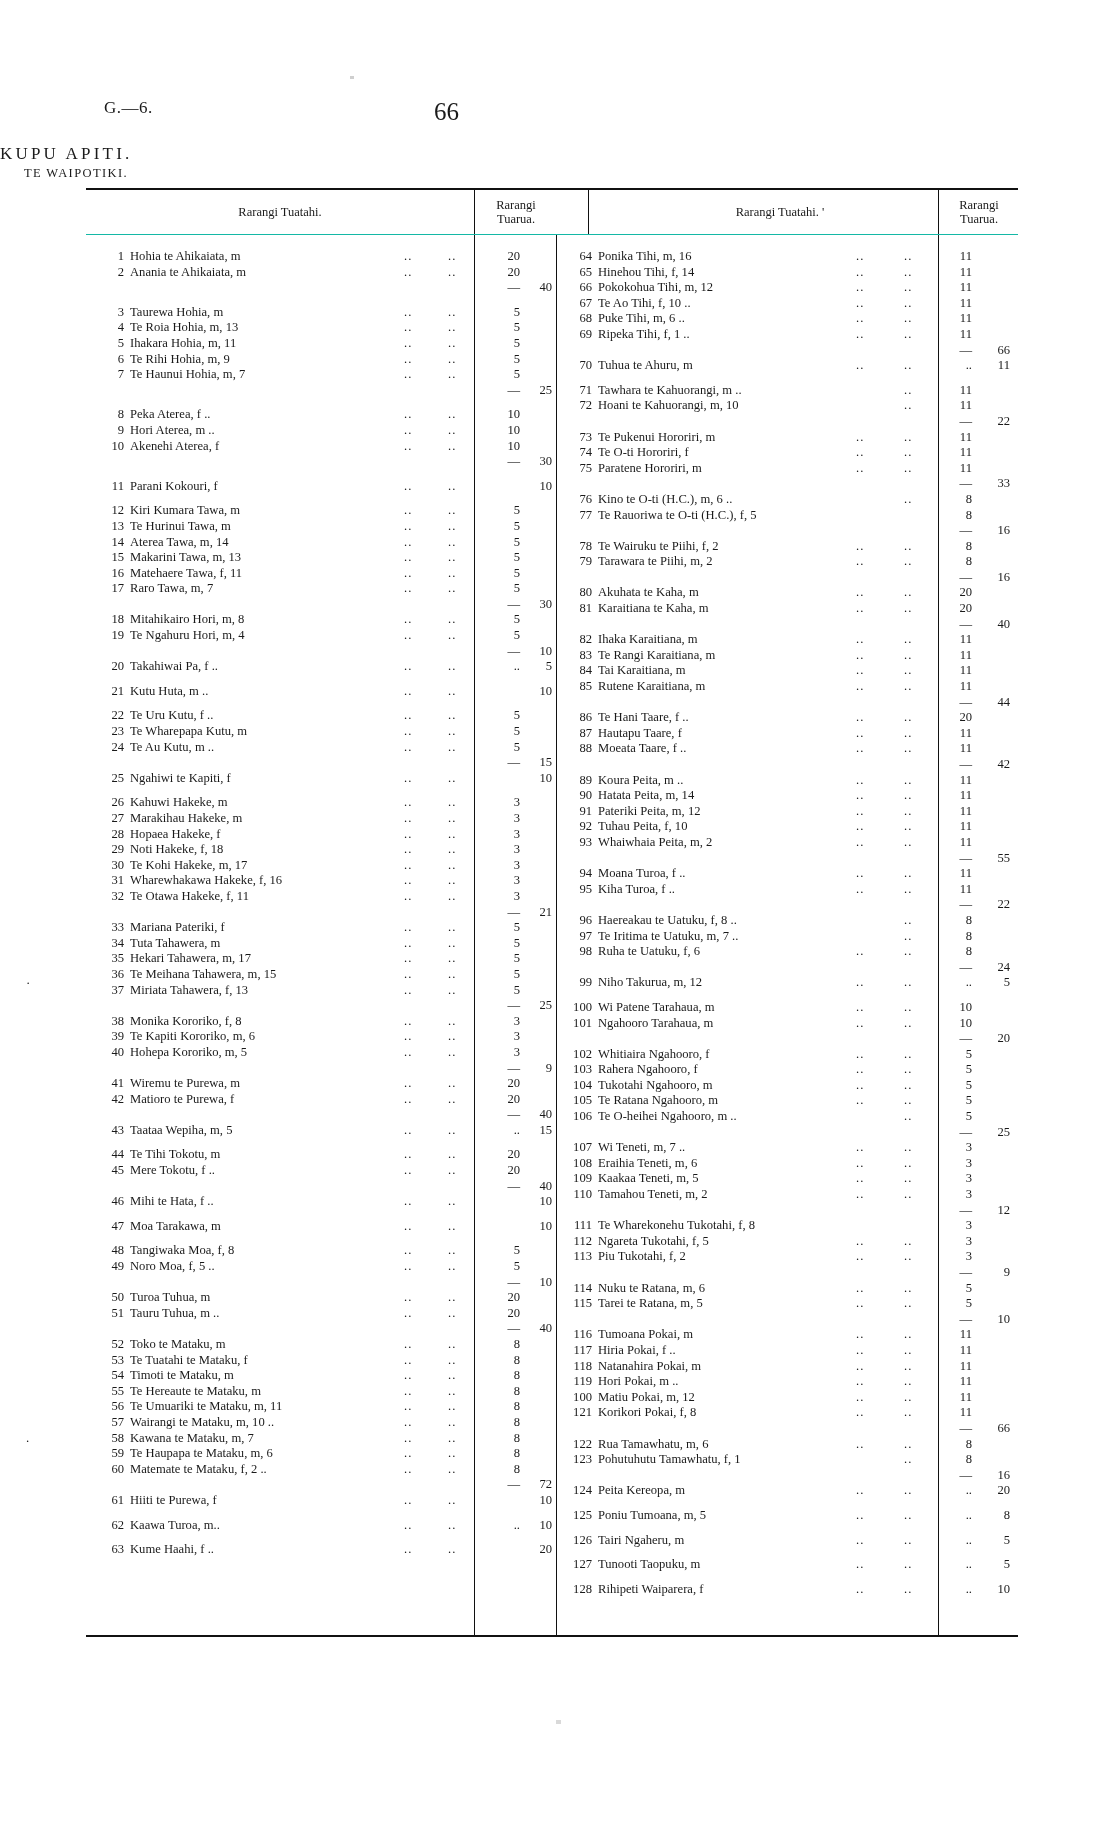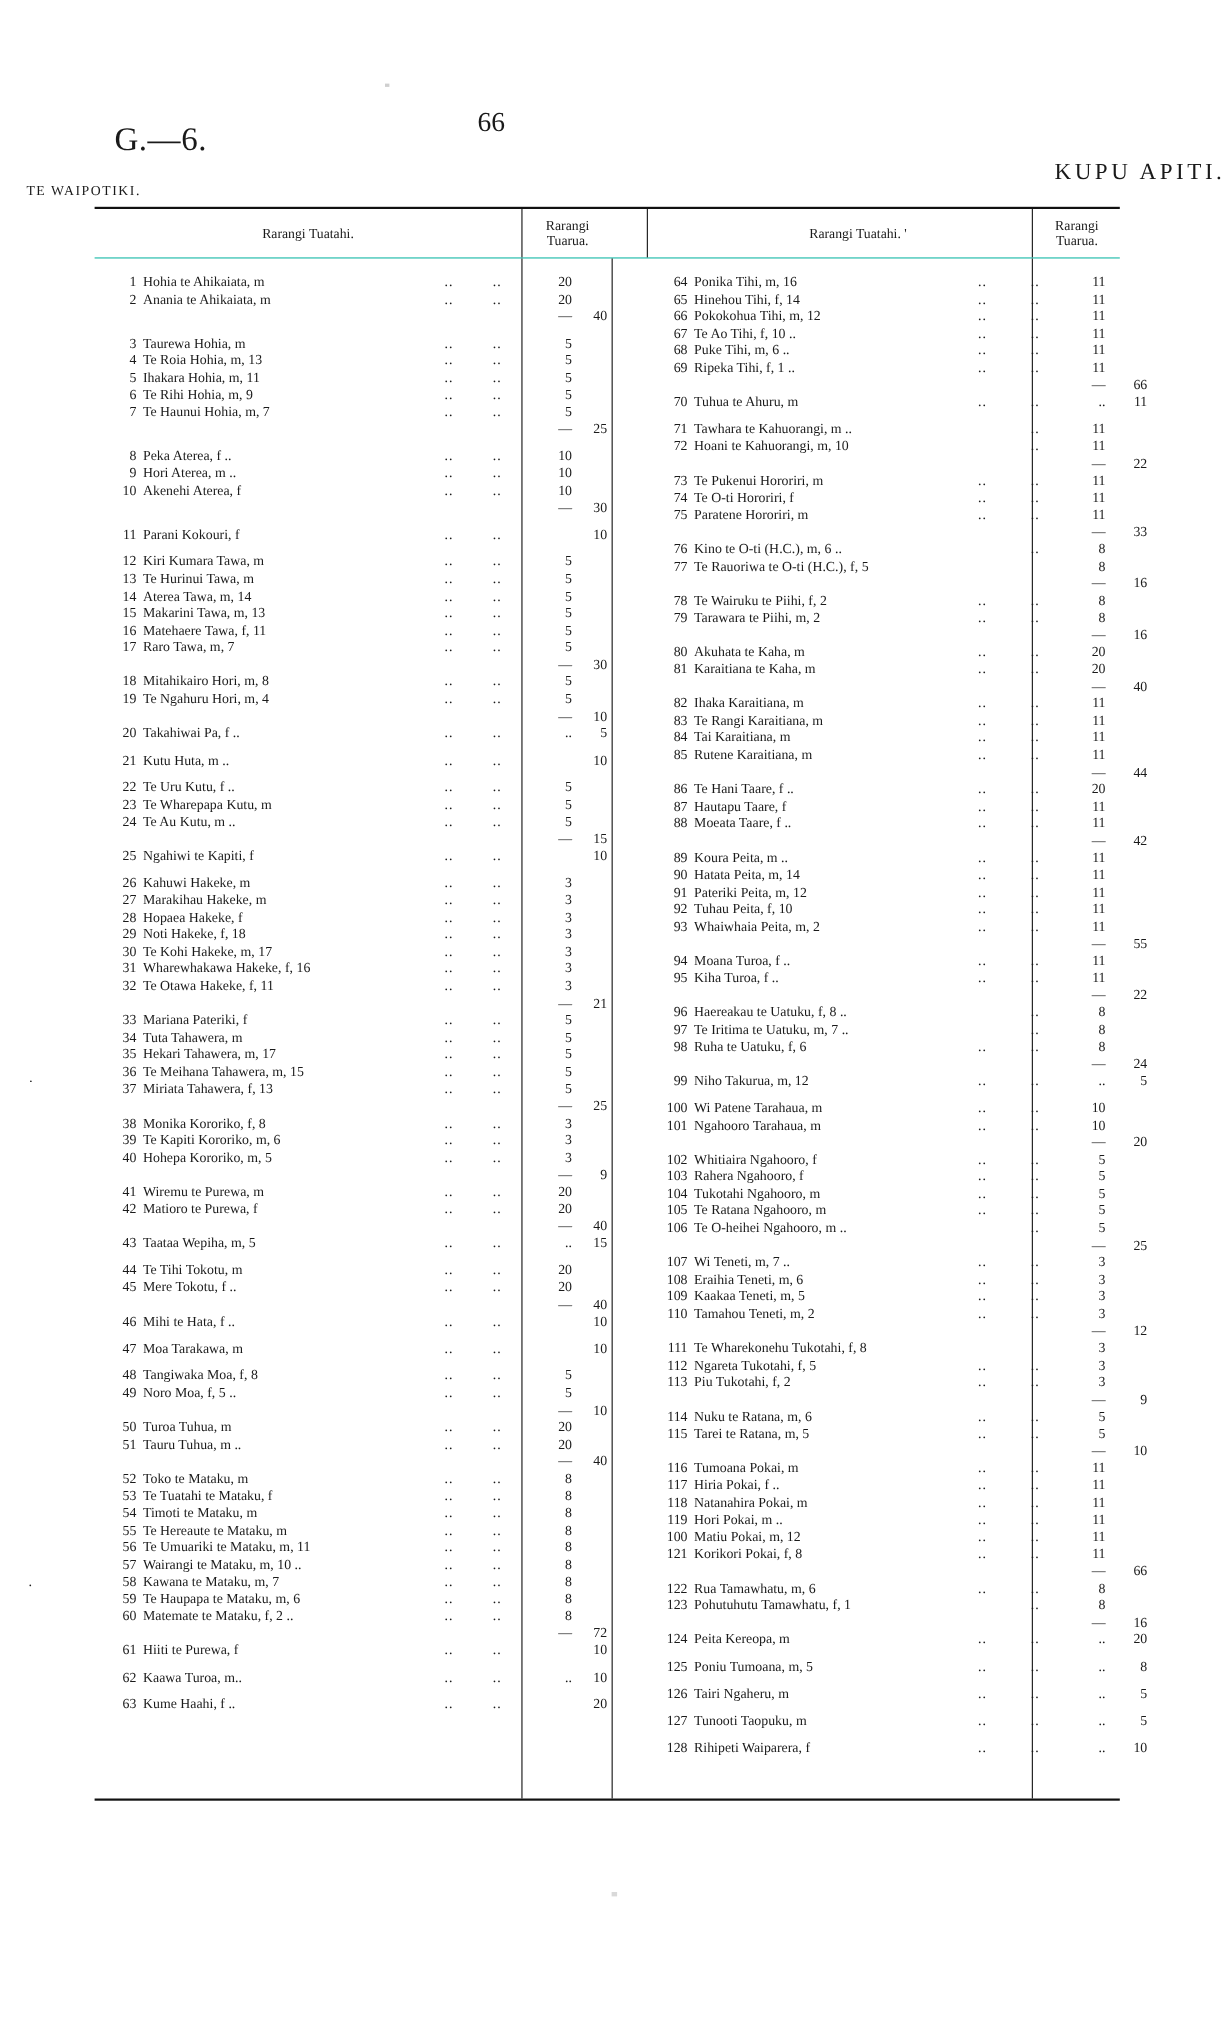--- a/index.html
+++ b/index.html
@@ -24,35 +24,35 @@
   
   .hdr-row {
     position: absolute;
     left: 104px;
     top: 98px;
     width: 880px;
     height: 34px;
   }
   .hdr-left {
     position: absolute;
-    left: 0; top: 12px;
-    font-size: 30px;
+    left: 0; top: 0;
+    font-size: 17px;
     letter-spacing: 0.5px;
   }
   .hdr-center {
     position: absolute;
     left: 330px; top: 0;
     font-size: 25px;
   }
   .title-main {
     position: absolute;
     left: 0; top: 144px;
     width: 1114px;
-    text-align: right;
-    font-size: 21px;
+    text-align: left;
+    font-size: 17px;
     letter-spacing: 3.2px;
   }
   .title-sub {
     position: absolute;
     left: 0; top: 166px;
     width: 1114px;
     font-size: 12.5px;
     letter-spacing: 1.4px;
     padding-left: 24px;
   }
@@ -99,21 +99,21 @@
   }
   .v1 { left: 388px; }
   .v2 { left: 470px; }
   .v3 { left: 852px; }
 
   .col {
     position: absolute;
     top: 0;
   }
   .colA { left: 0;     width: 470px; }
-  .colB { left: 470px; width: 462px; padding-left: 33px; }
+  .colB { left: 470px; width: 462px; }
 
   
   .row {
     position: relative;
     height: 15.6px;
     font-size: 12.6px;
     white-space: nowrap;
   }
   .row.gap { height: 9px; }
   .num {

